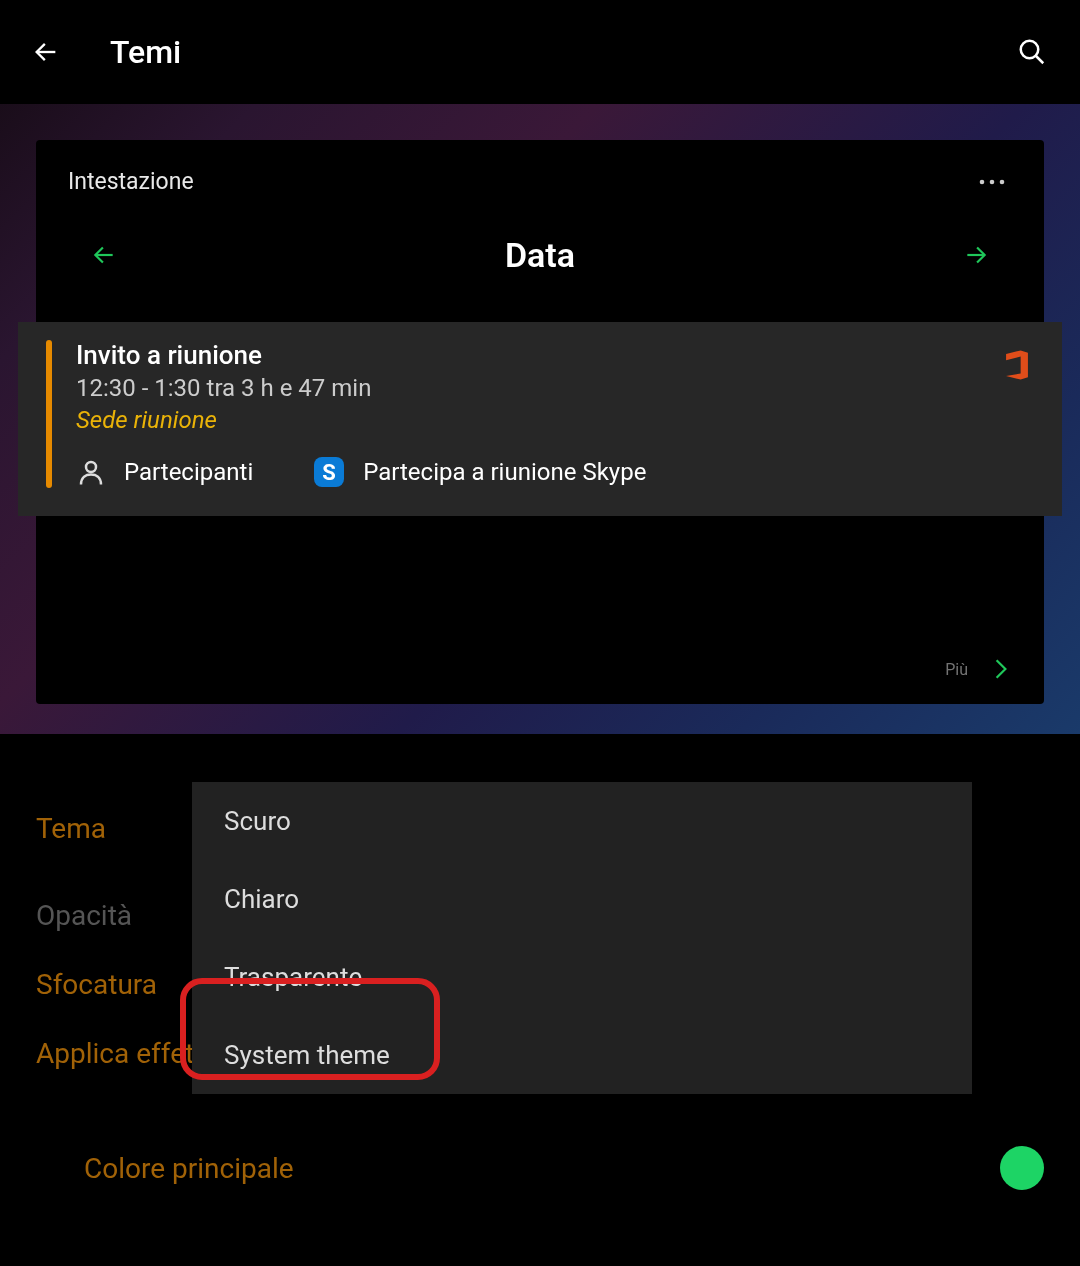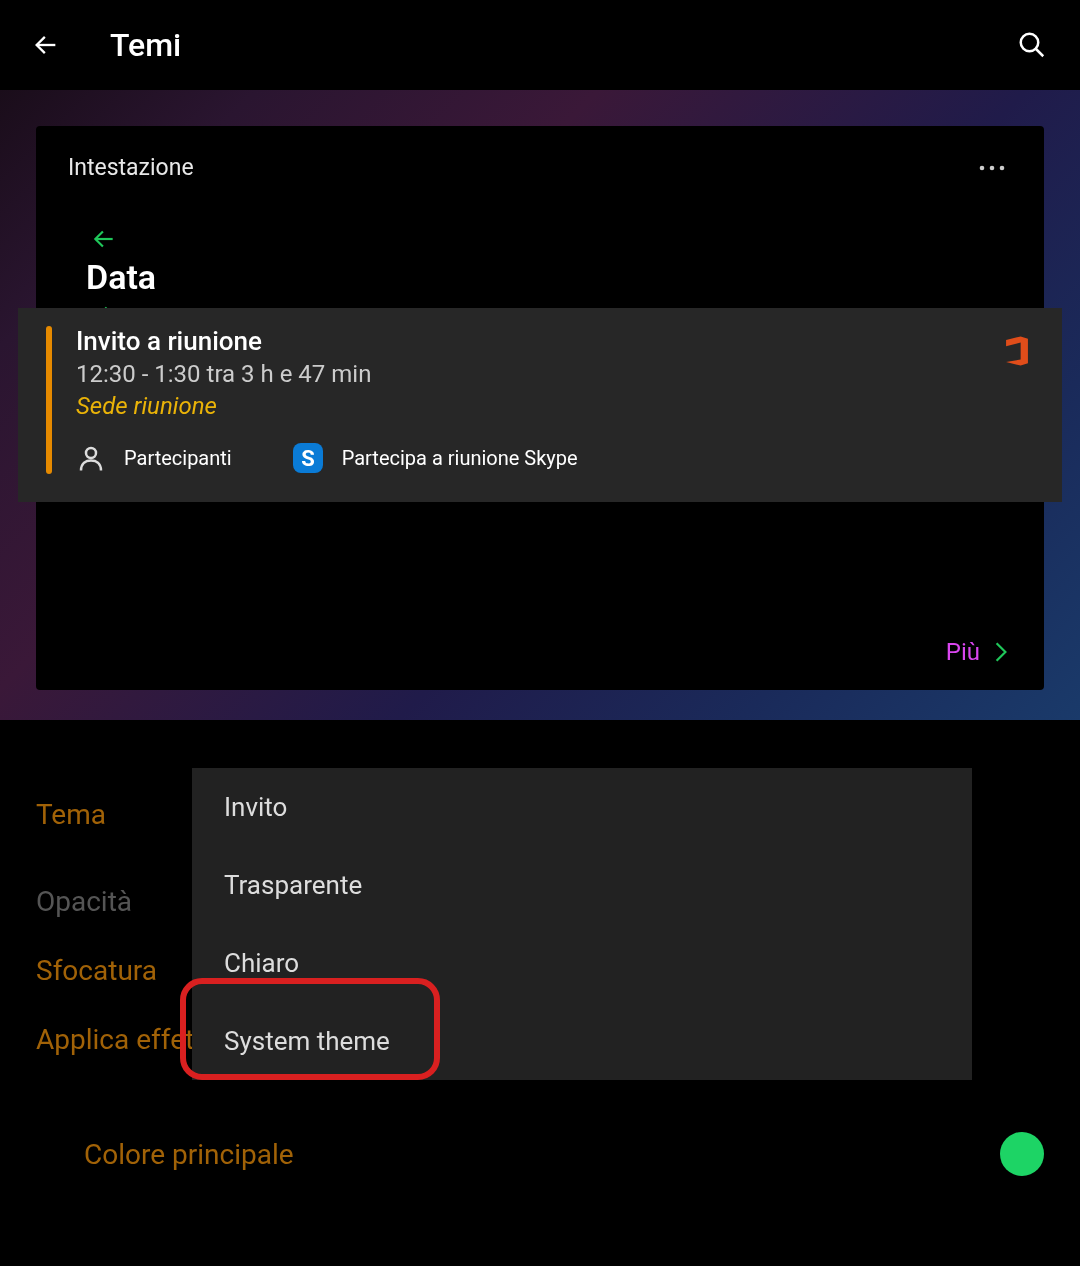--- a/index.html
+++ b/index.html
@@ -6,21 +6,21 @@
     body {
       width: 1080px;
       height: 1266px;
       background: #000;
       font-family: -apple-system, BlinkMacSystemFont, 'Segoe UI', Roboto, sans-serif;
       color: #fff;
       overflow: hidden;
       position: relative;
     }
     .top-bar {
-      height: 90px;
+      height: 104px;
       display: flex;
       align-items: center;
       padding: 0 30px;
       background: #000;
     }
     .back-arrow {
       width: 32px;
       height: 32px;
       display: flex;
       align-items: center;
@@ -64,24 +64,23 @@
     }
     .more-dots {
       width: 40px;
       display: flex;
       align-items: center;
       justify-content: center;
       cursor: pointer;
     }
     .date-nav {
       display: flex;
-      align-items: flex-start;
+      align-items: center;
       justify-content: space-between;
       padding: 20px 50px;
-      flex-direction: column;
     }
     .nav-arrow {
       width: 36px;
       height: 36px;
       display: flex;
       align-items: center;
       justify-content: center;
       cursor: pointer;
     }
     .date-label {
@@ -128,36 +127,36 @@
       align-items: center;
       gap: 60px;
     }
     .action-item {
       display: flex;
       align-items: center;
       gap: 18px;
       cursor: pointer;
     }
     .action-text {
-      font-size: 20px;
+      font-size: 24px;
     }
     .office-icon {
       position: absolute;
       right: 30px;
       top: 26px;
     }
     .more-link {
       position: absolute;
       bottom: 24px;
       right: 36px;
       display: flex;
       align-items: center;
-      gap: 14px;
-      color: #d946ef;
-      font-size: 24px;
+      gap: 26px;
+      color: #737373;
+      font-size: 16px;
       cursor: pointer;
     }
     .settings-area {
       background: #000;
       padding-top: 60px;
       position: relative;
     }
     .setting-row {
       display: flex;
       align-items: center;
@@ -300,20 +299,20 @@
   </div>
   <div class="setting-row">
     <span class="setting-label">Applica effetti</span>
   </div>
   <div class="setting-row" style="margin-top:40px;margin-left:48px;">
     <span class="setting-label">Colore principale</span>
     <div class="color-swatch"></div>
   </div>
 
   <div class="dropdown-menu">
-    <div class="dropdown-item">Invito</div>
+    <div class="dropdown-item">Scuro</div>
+    <div class="dropdown-item">Chiaro</div>
     <div class="dropdown-item">Trasparente</div>
-    <div class="dropdown-item">Chiaro</div>
     <div class="dropdown-item">System theme</div>
   </div>
 </div>
 
 <div class="highlight-box"></div>
 
 </body></html>

